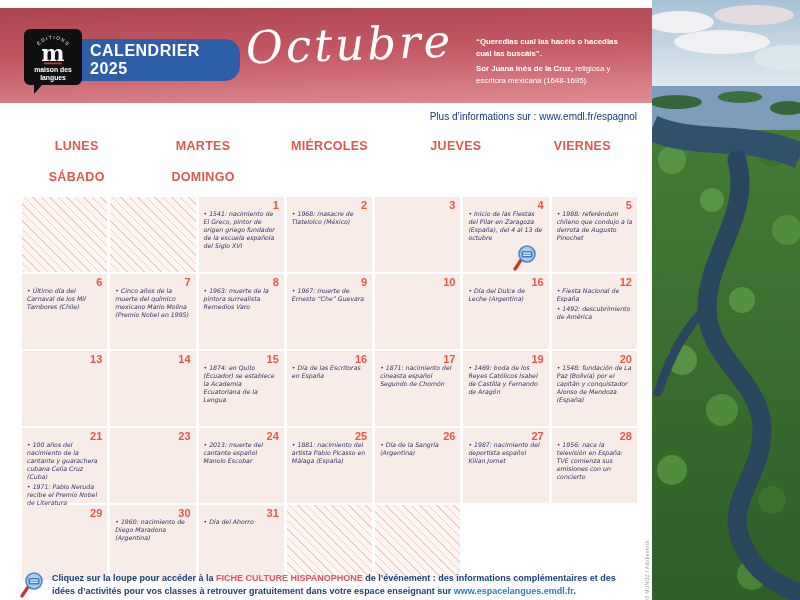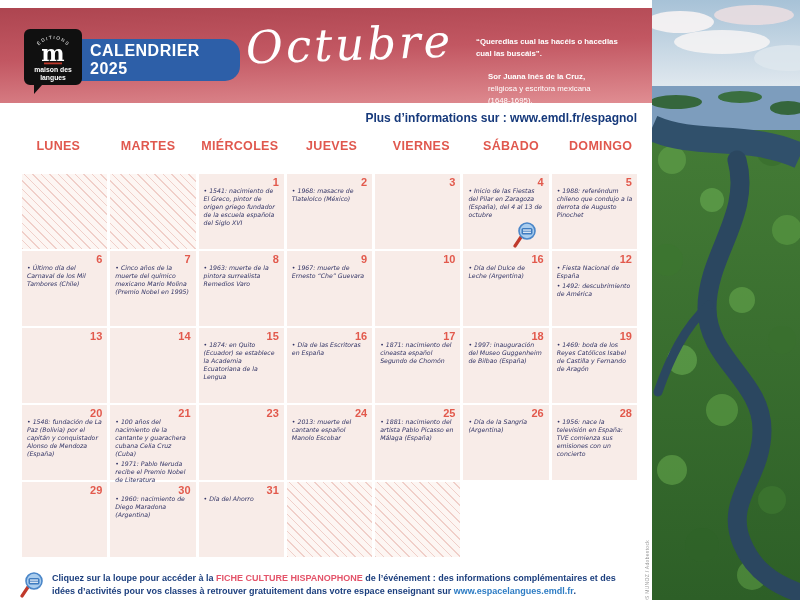--- a/index.html
+++ b/index.html
@@ -10,29 +10,29 @@
   .banner{position:absolute;left:0;top:8px;width:652px;height:95px;
           background:linear-gradient(178deg,#ad4550 0%,#c25762 45%,#e08d92 100%);}
   .pill{position:absolute;left:62px;top:31px;width:178px;height:42px;border-radius:15px;
         background:#2d5fa8;display:flex;align-items:center;justify-content:center;}
   .pill span{color:#fff;font-weight:bold;font-size:16px;letter-spacing:.5px;padding-left:28px;}
   .logo{position:absolute;left:24px;top:20px;}
   .month{position:absolute;left:246px;top:10px;color:#fff;font-family:"DejaVu Serif",serif;
          font-style:italic;font-size:45px;letter-spacing:3px;transform:rotate(-2deg);}
   .quote{position:absolute;left:476px;top:28px;width:145px;color:#fff;font-size:7.8px;line-height:1.5;}
   .quote .q1{font-weight:bold;margin:0 0 4px 0;}
-  .quote .q2{margin:12px;}
+  .quote .q2{margin:0;}
   .quote .attrib-b{font-weight:bold;}
 
   
-  .infoline{position:absolute;right:163px;top:111px;color:#16397b;font-weight:bold;font-size:12px;}
+  .infoline{position:absolute;right:163px;top:111px;color:#16397b;font-weight:normal;font-size:10px;}
 
   
   .cal{position:absolute;left:22px;top:139px;width:615px;}
-  .weekdays{display:grid;grid-template-columns:repeat(7,1fr);gap:17px;margin-bottom:21px;}
+  .weekdays{display:grid;grid-template-columns:repeat(5,1fr);gap:17px;margin-bottom:13px;}
   .wd{text-align:center;color:#e0584e;font-weight:bold;font-size:12.5px;letter-spacing:.3px;}
   .grid{display:grid;grid-template-columns:repeat(7,1fr);grid-auto-rows:75px;gap:2px 3px;}
   .cell{position:relative;background:#f8ece8;padding:13px 4px 2px 5px;box-sizing:border-box;
         display:flex;flex-direction:column;}
   .cell.hatched{background:repeating-linear-gradient(45deg,#f0cfc9 0,#f0cfc9 1px,#fdf6f3 1px,#fdf6f3 6px);}
   .daynum{position:absolute;top:2px;right:5px;color:#e2594c;font-weight:bold;font-size:11px;}
   .ev{margin:0 0 2px 0;font-family:"DejaVu Sans",sans-serif;font-style:italic;
       font-size:6.2px;line-height:1.3;color:#323465;}
   .ev::before{content:"• ";}
   .loupe{align-self:flex-end;margin:1px 8px 0 0;}
@@ -158,24 +158,20 @@
         </div>
         <div class="cell">
           <span class="daynum">16</span>
           <p class="ev">Día de las Escritoras en España</p>
         </div>
         <div class="cell">
           <span class="daynum">17</span>
           <p class="ev">1871: nacimiento del cineasta español Segundo de Chomón</p>
         </div>
         <div class="cell">
-          <span class="daynum">18</span>
-          <p class="ev">1997: inauguración del Museo Guggenheim de Bilbao (España)</p>
-        </div>
-        <div class="cell">
           <span class="daynum">19</span>
           <p class="ev">1469: boda de los Reyes Católicos Isabel de Castilla y Fernando de Aragón</p>
         </div>
         <div class="cell">
           <span class="daynum">20</span>
           <p class="ev">1548: fundación de La Paz (Bolivia) por el capitán y conquistador Alonso de Mendoza (España)</p>
         </div>
         <div class="cell">
           <span class="daynum">21</span>
           <p class="ev">100 años del nacimiento de la cantante y guarachera cubana Celia Cruz (Cuba)</p>
@@ -188,20 +184,24 @@
           <span class="daynum">24</span>
           <p class="ev">2013: muerte del cantante español Manolo Escobar</p>
         </div>
         <div class="cell">
           <span class="daynum">25</span>
           <p class="ev">1881: nacimiento del artista Pablo Picasso en Málaga (España)</p>
         </div>
         <div class="cell">
           <span class="daynum">26</span>
           <p class="ev">Día de la Sangría (Argentina)</p>
+        </div>
+        <div class="cell">
+          <span class="daynum">27</span>
+          <p class="ev">1987: nacimiento del deportista español Kilian Jornet</p>
         </div>
         <div class="cell">
           <span class="daynum">28</span>
           <p class="ev">1956: nace la televisión en España: TVE comienza sus emisiones con un concierto</p>
         </div>
         <div class="cell">
           <span class="daynum">29</span>
         </div>
         <div class="cell">
           <span class="daynum">30</span>

